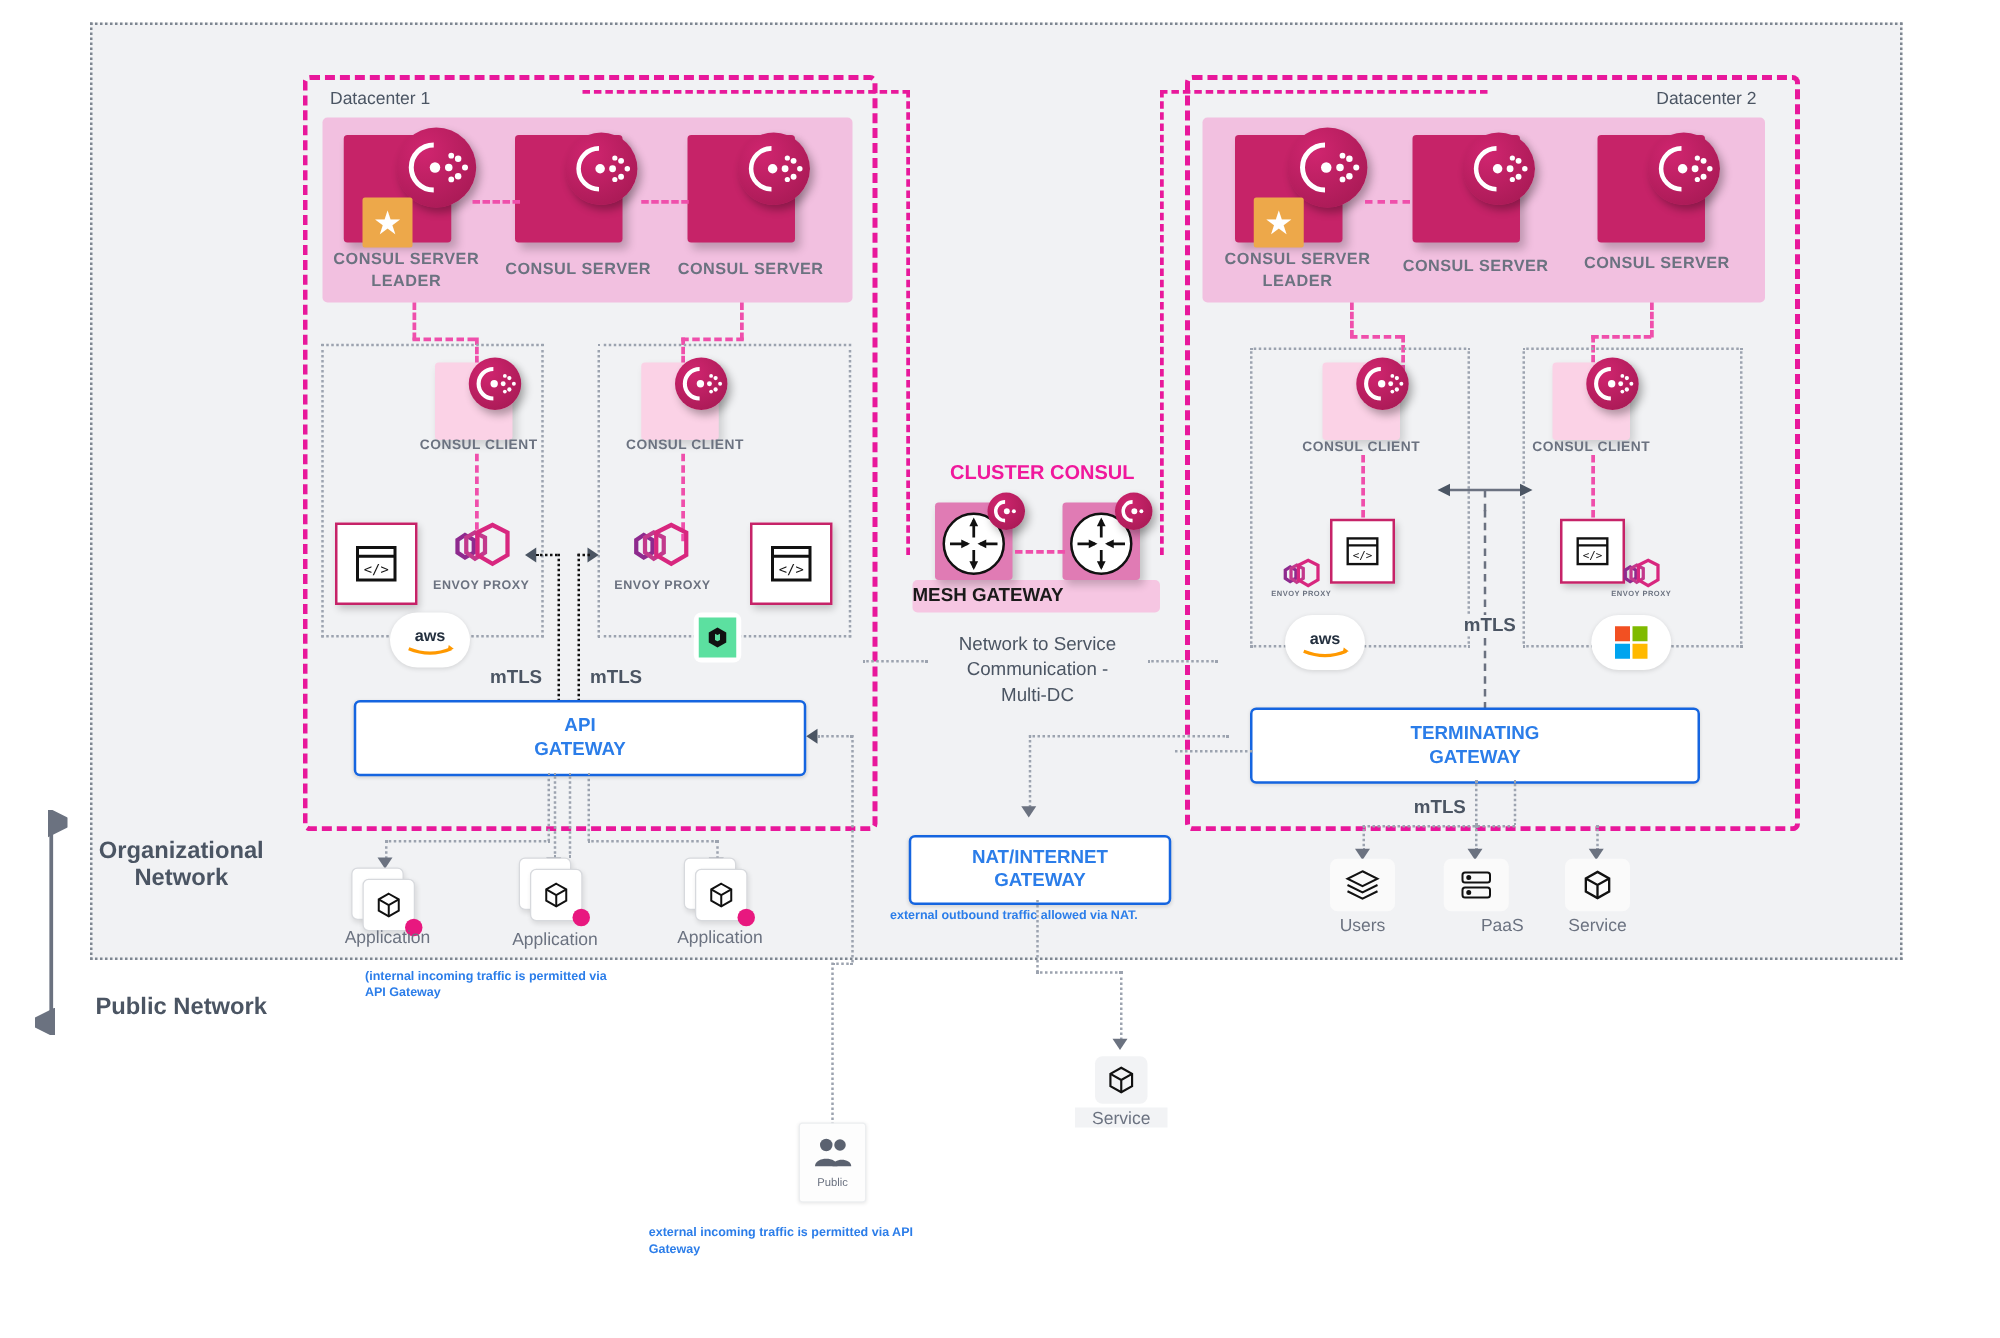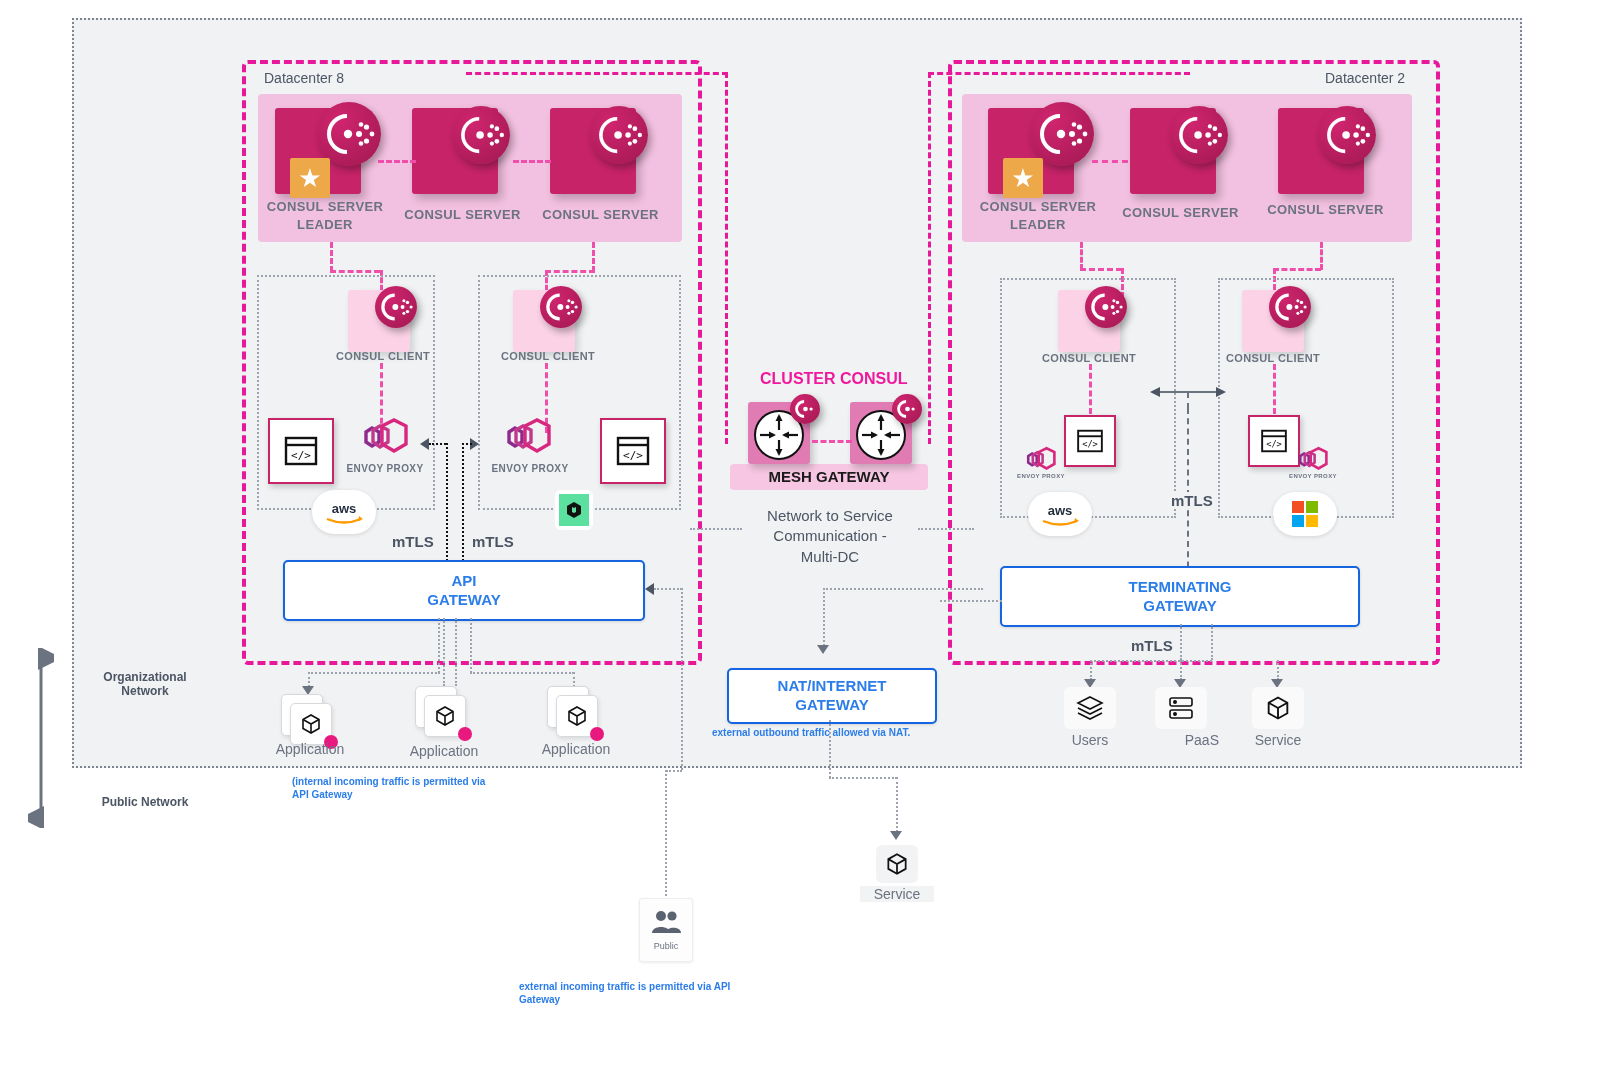--- a/index.html
+++ b/index.html
@@ -66,26 +66,26 @@
   .appstack .sq{position:absolute;background:#fff;border:1px solid #d7d9dd;border-radius:5px;
                 box-shadow:1px 2px 4px rgba(0,0,0,.10);}
   .dotpink{position:absolute;width:14px;height:14px;border-radius:50%;background:#e8187f;}
   .lbl{position:absolute;color:#6b7280;font-size:14px;text-align:center;}
   .tile-white{position:absolute;background:#fafafa;border-radius:6px;
               display:flex;align-items:center;justify-content:center;}
   .cloudbox{position:absolute;width:64px;height:44px;background:#fff;border-radius:22px;
             box-shadow:0 1px 4px rgba(0,0,0,.13);display:flex;align-items:center;
             justify-content:center;}
   .netarrow{position:absolute;}
-  .netlabel{position:absolute;color:#4b5563;font-weight:bold;font-size:12px;text-align:center;}
+  .netlabel{position:absolute;color:#4b5563;font-weight:bold;font-size:19px;text-align:center;}
   .cluster-peer-lbl{position:absolute;color:#f0189c;font-weight:bold;font-size:16px;}
   .mesh-band{position:absolute;background:#f6c6e2;border-radius:4px;}
   .mesh-tile{position:absolute;width:62px;height:62px;background:#e07bb4;border-radius:3px;
              box-shadow:3px 4px 7px rgba(0,0,0,.2);}
-  .mg-lbl{position:absolute;font-weight:bold;color:#1a1a1a;font-size:15px;text-align:center;}
+  .mg-lbl{position:absolute;font-weight:bold;color:#1a1a1a;font-size:15px;text-align:left;}
   .s2s{position:absolute;color:#4b5563;font-size:15px;text-align:center;line-height:1.35;}
 </style>
 </head>
 <body>
 
 <div class="abs" id="org-net"></div>
 
 <svg class="netarrow" style="left:28px;top:648px;width:26px;height:180px">
   <defs>
     <marker id="mu" markerWidth="8" markerHeight="8" refX="4" refY="7" orient="auto">
@@ -97,21 +97,21 @@
   </defs>
   <line x1="13" y1="10" x2="13" y2="170" stroke="#6b7280" stroke-width="3" marker-start="url(#mu)" marker-end="url(#md)"></line>
 </svg>
 <div class="netlabel" style="left:70px;top:670px;width:150px;">
   <span>Organizational</span><br>
   <span>Network</span>
 </div>
 <div class="netlabel" style="left:70px;top:795px;width:150px;">Public Network</div>
 
 <div class="abs dc-box" id="dc1"></div>
-<div class="abs dc-label" style="left:264px;top:70px;">Datacenter 8</div>
+<div class="abs dc-label" style="left:264px;top:70px;">Datacenter 1</div>
 
 <div class="abs peer-path" style="left:466px;top:72px;width:262px;height:372px;border-left:none;border-bottom:none;"></div>
 
 <div class="abs server-band" style="left:258px;top:94px;width:424px;height:148px;"></div>
 
 <div class="abs" style="left:275px;top:108px;width:100px;height:110px;">
   <div class="csrv" style="left:0;top:0;"></div>
   <div class="logo-circle" style="left:42px;top:-6px;width:64px;height:64px;">
     <svg viewBox="0 0 64 64" width="64" height="64">
         <g fill="#fff">

